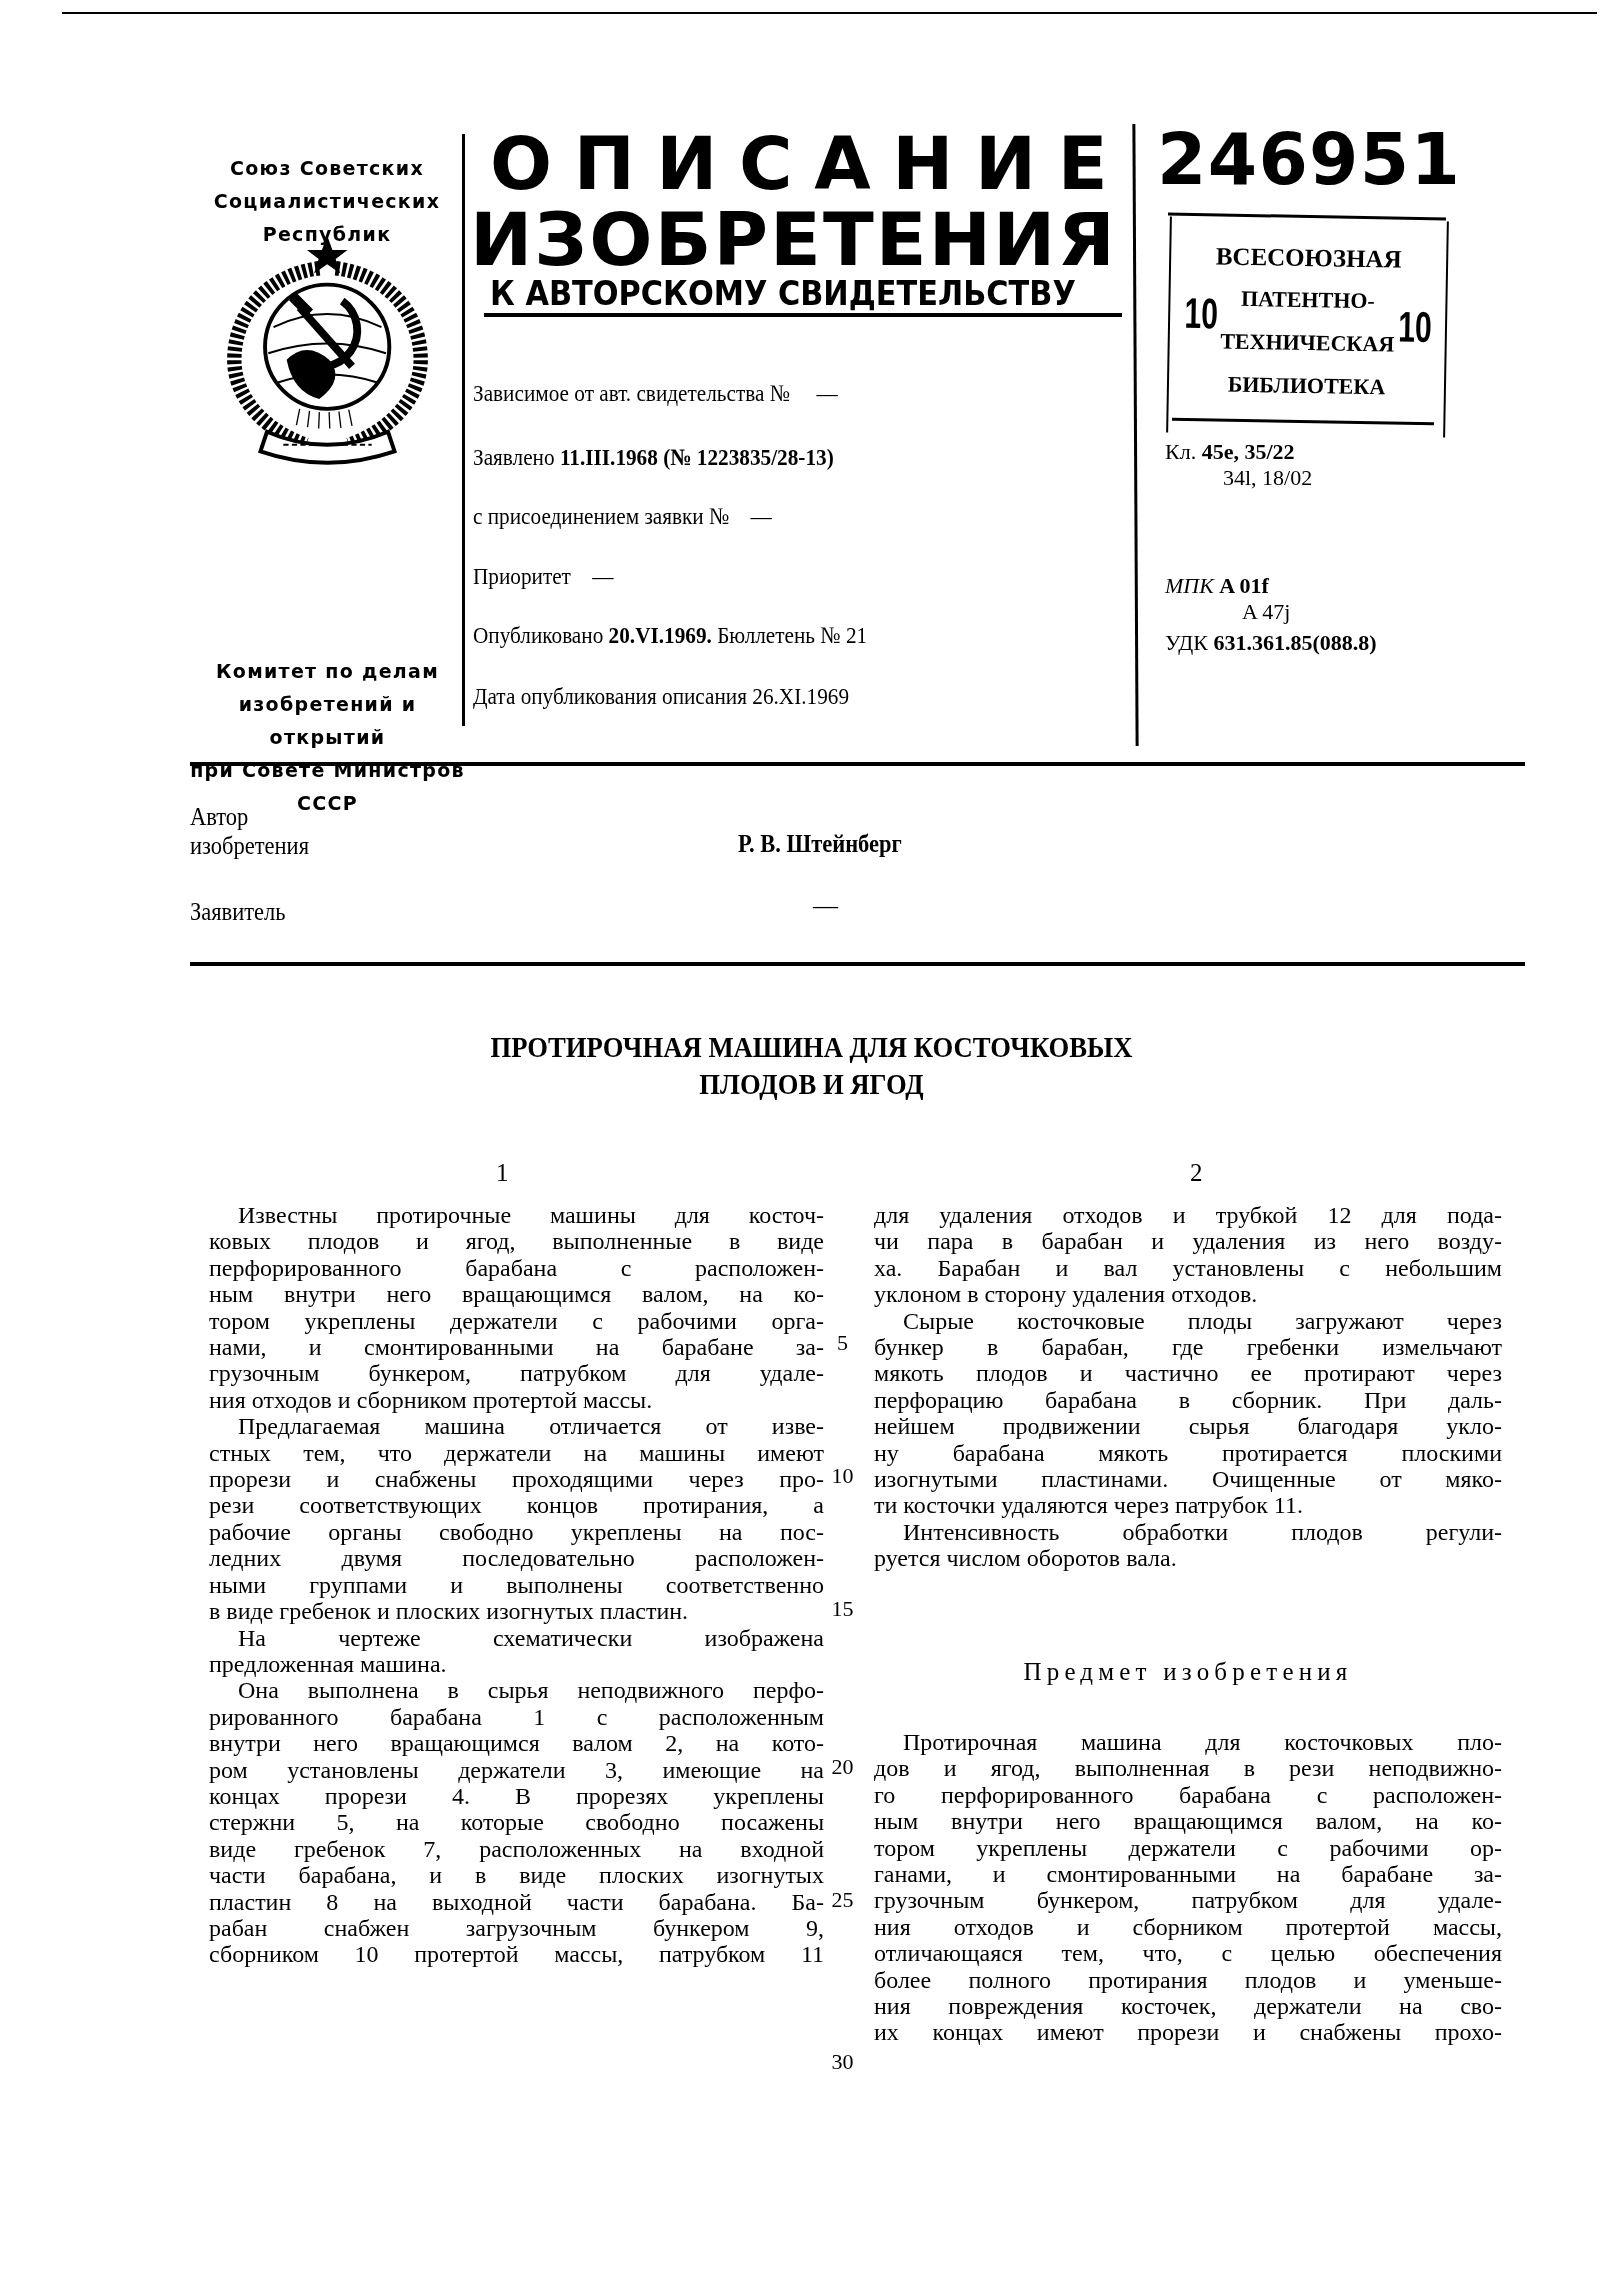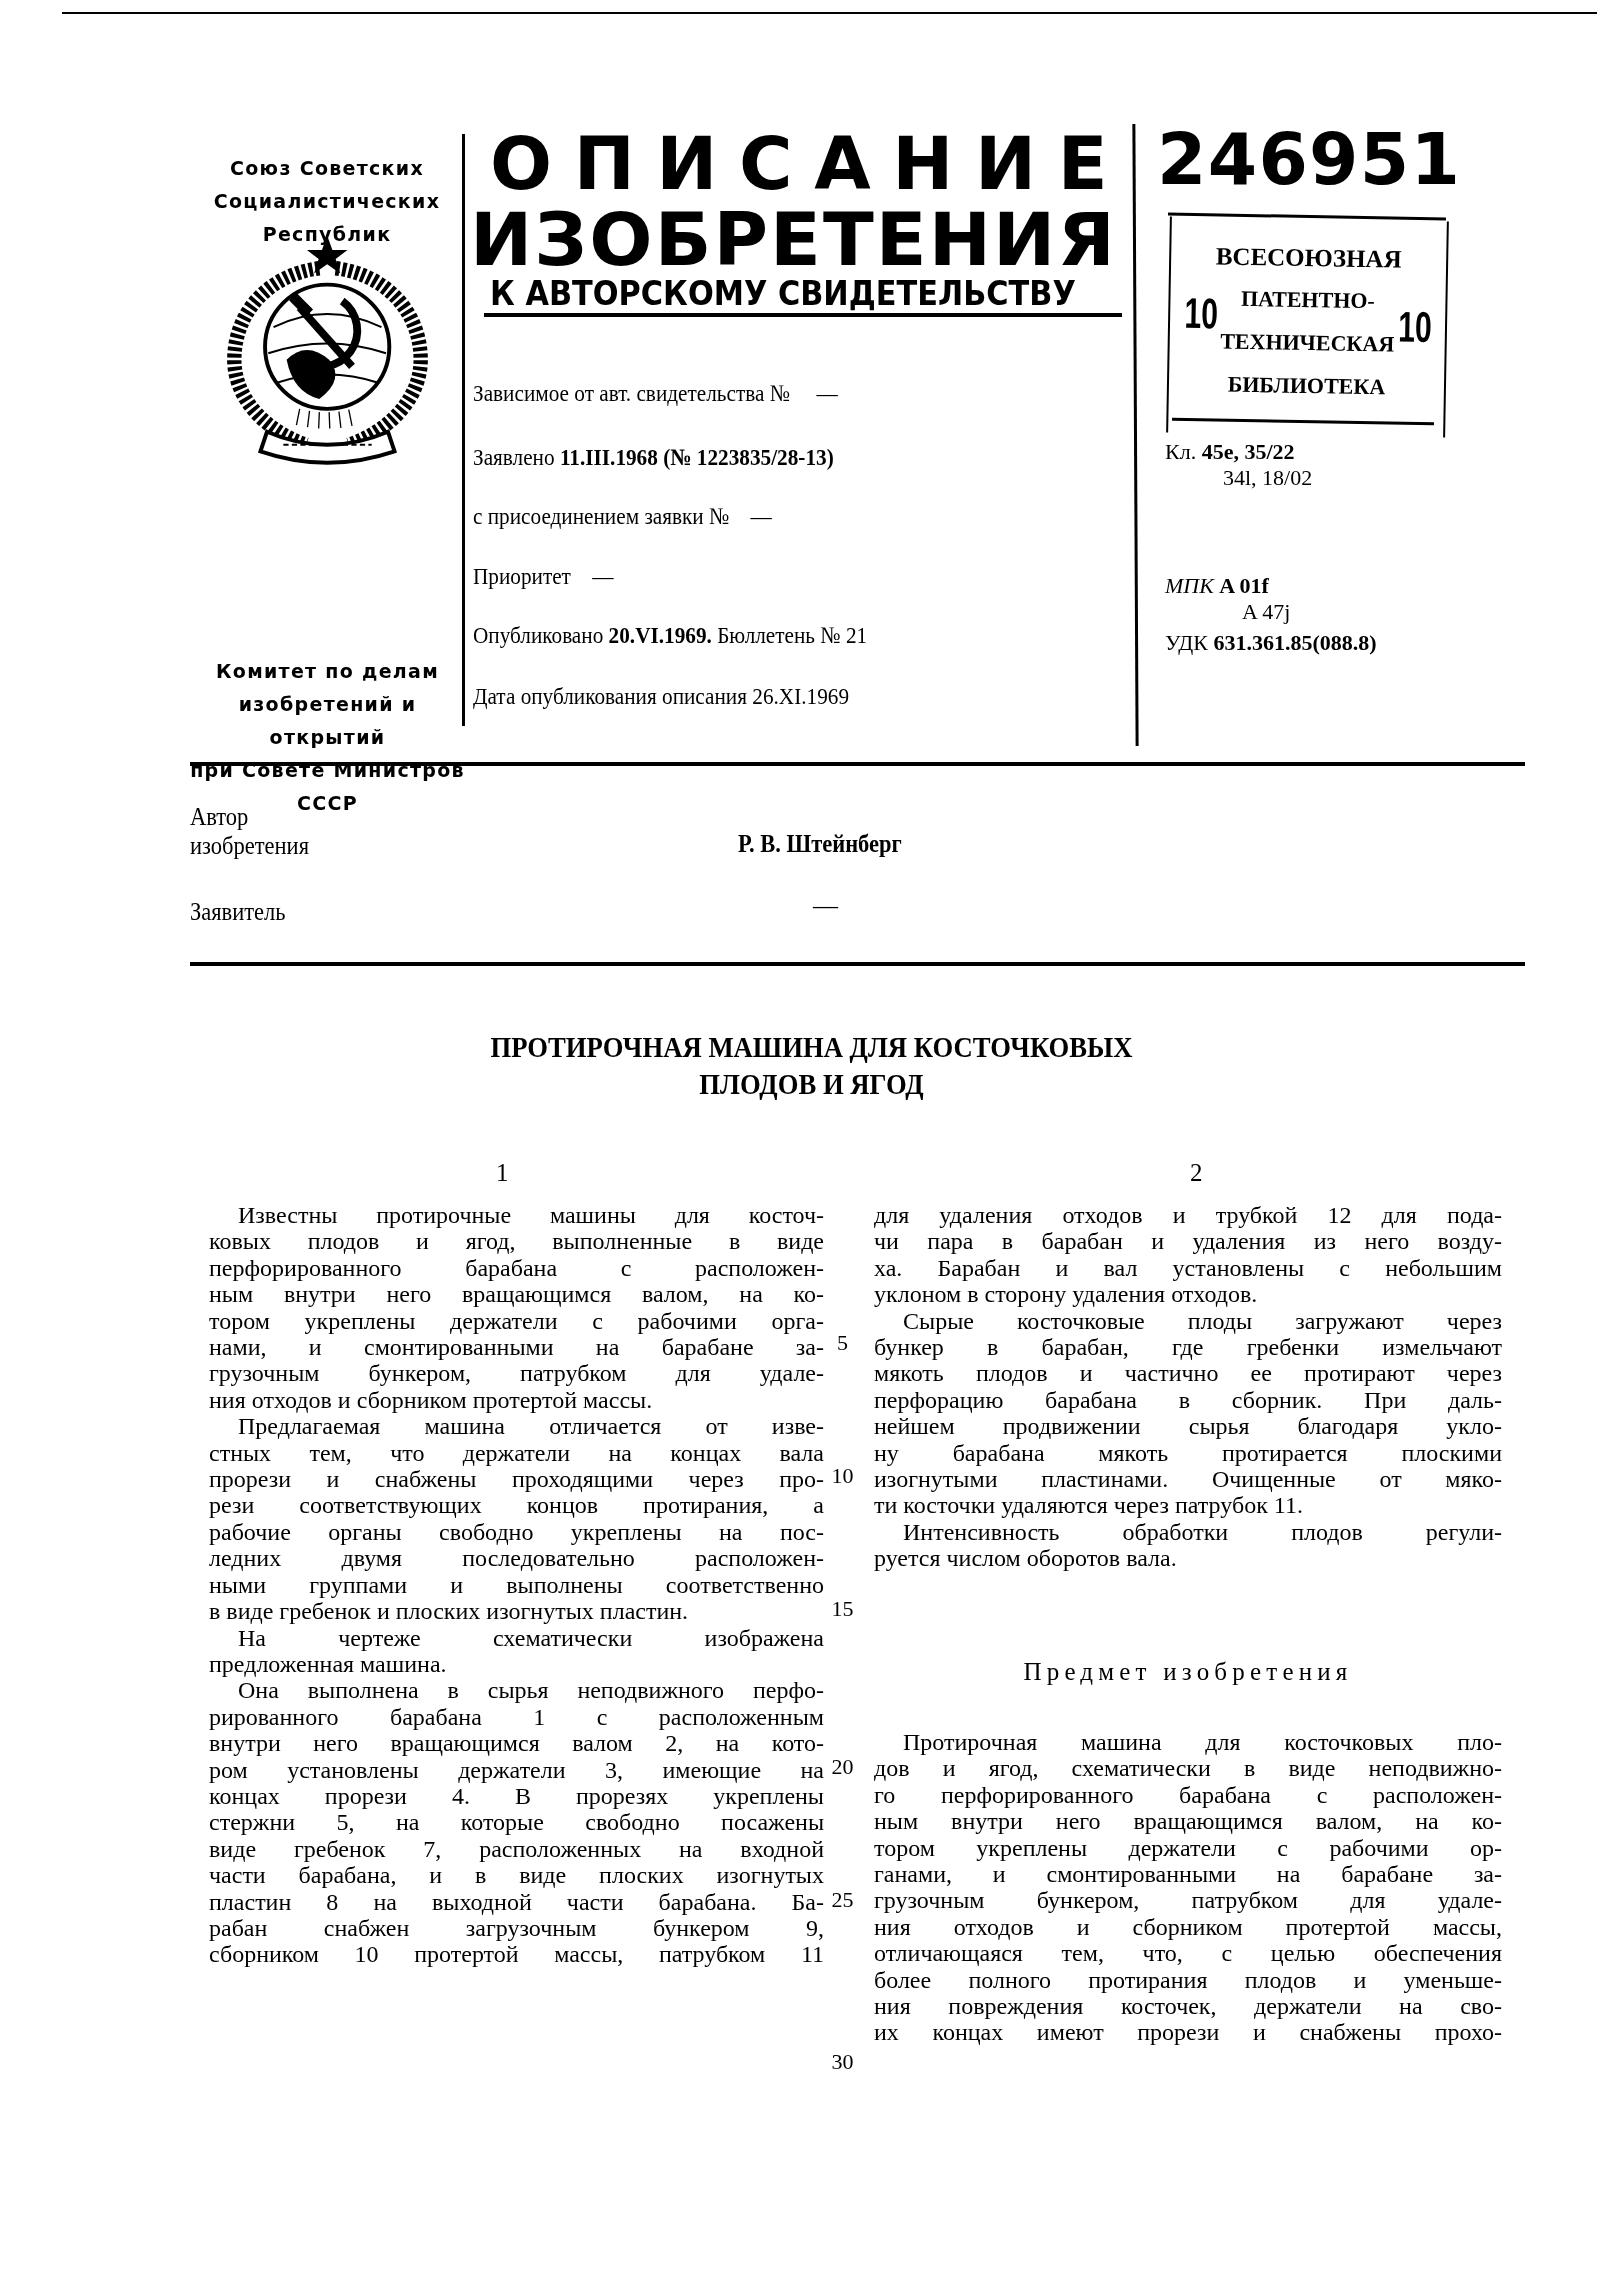--- a/index.html
+++ b/index.html
@@ -173,21 +173,21 @@
 <div class="col" style="left:209px; top:1202px; width:615px;">
   <span class="line" style="padding-left:29px;">Известны протирочные машины для косточ-</span>
   <span class="line">ковых  плодов и ягод, выполненные в виде</span>
   <span class="line">перфорированного  барабана с расположен-</span>
   <span class="line">ным внутри него вращающимся валом, на ко-</span>
   <span class="line">тором укреплены держатели с рабочими орга-</span>
   <span class="line">нами, и смонтированными на барабане  за-</span>
   <span class="line">грузочным бункером, патрубком для удале-</span>
   <span class="line last">ния отходов и сборником протертой массы.</span>
   <span class="line" style="padding-left:29px;">Предлагаемая машина отличается от изве-</span>
-  <span class="line">стных тем, что  держатели на концах вала</span>
+  <span class="line">стных тем, что  держатели на машины имеют</span>
   <span class="line">прорези  и снабжены проходящими через про-</span>
   <span class="line">рези соответствующих концов протирания, а</span>
   <span class="line">рабочие органы свободно укреплены на пос-</span>
   <span class="line">ледних двумя последовательно  расположен-</span>
   <span class="line">ными группами и выполнены соответственно</span>
   <span class="line last">в виде гребенок и плоских изогнутых пластин.</span>
   <span class="line" style="padding-left:29px;">На  чертеже  схематически  изображена</span>
   <span class="line last">предложенная машина.</span>
   <span class="line" style="padding-left:29px;">Она выполнена в сырья неподвижного перфо-</span>
   <span class="line">рированного  барабана 1 с расположенным</span>
@@ -223,21 +223,21 @@
   <span class="line">изогнутыми пластинами. Очищенные от мяко-</span>
   <span class="line last">ти косточки удаляются через патрубок 11.</span>
   <span class="line" style="padding-left:29px;">Интенсивность  обработки плодов  регули-</span>
   <span class="line last">руется числом оборотов вала.</span>
 </div>
 
 <div class="subhead" style="top:1658px;">Предмет изобретения</div>
 
 <div class="col" style="left:874px; top:1729px; width:628px;">
   <span class="line" style="padding-left:29px;">Протирочная машина для косточковых пло-</span>
-  <span class="line">дов и ягод, схематически в виде неподвижно-</span>
+  <span class="line">дов и ягод, выполненная в рези неподвижно-</span>
   <span class="line">го перфорированного барабана с расположен-</span>
   <span class="line">ным внутри него вращающимся валом, на ко-</span>
   <span class="line">тором укреплены держатели с рабочими ор-</span>
   <span class="line">ганами, и смонтированными на барабане за-</span>
   <span class="line">грузочным бункером, патрубком для удале-</span>
   <span class="line">ния отходов и сборником  протертой массы,</span>
   <span class="line">отличающаяся тем, что, с целью обеспечения</span>
   <span class="line">более полного протирания плодов и уменьше-</span>
   <span class="line">ния повреждения косточек, держатели на сво-</span>
   <span class="line">их концах имеют прорези и снабжены прохо-</span>

